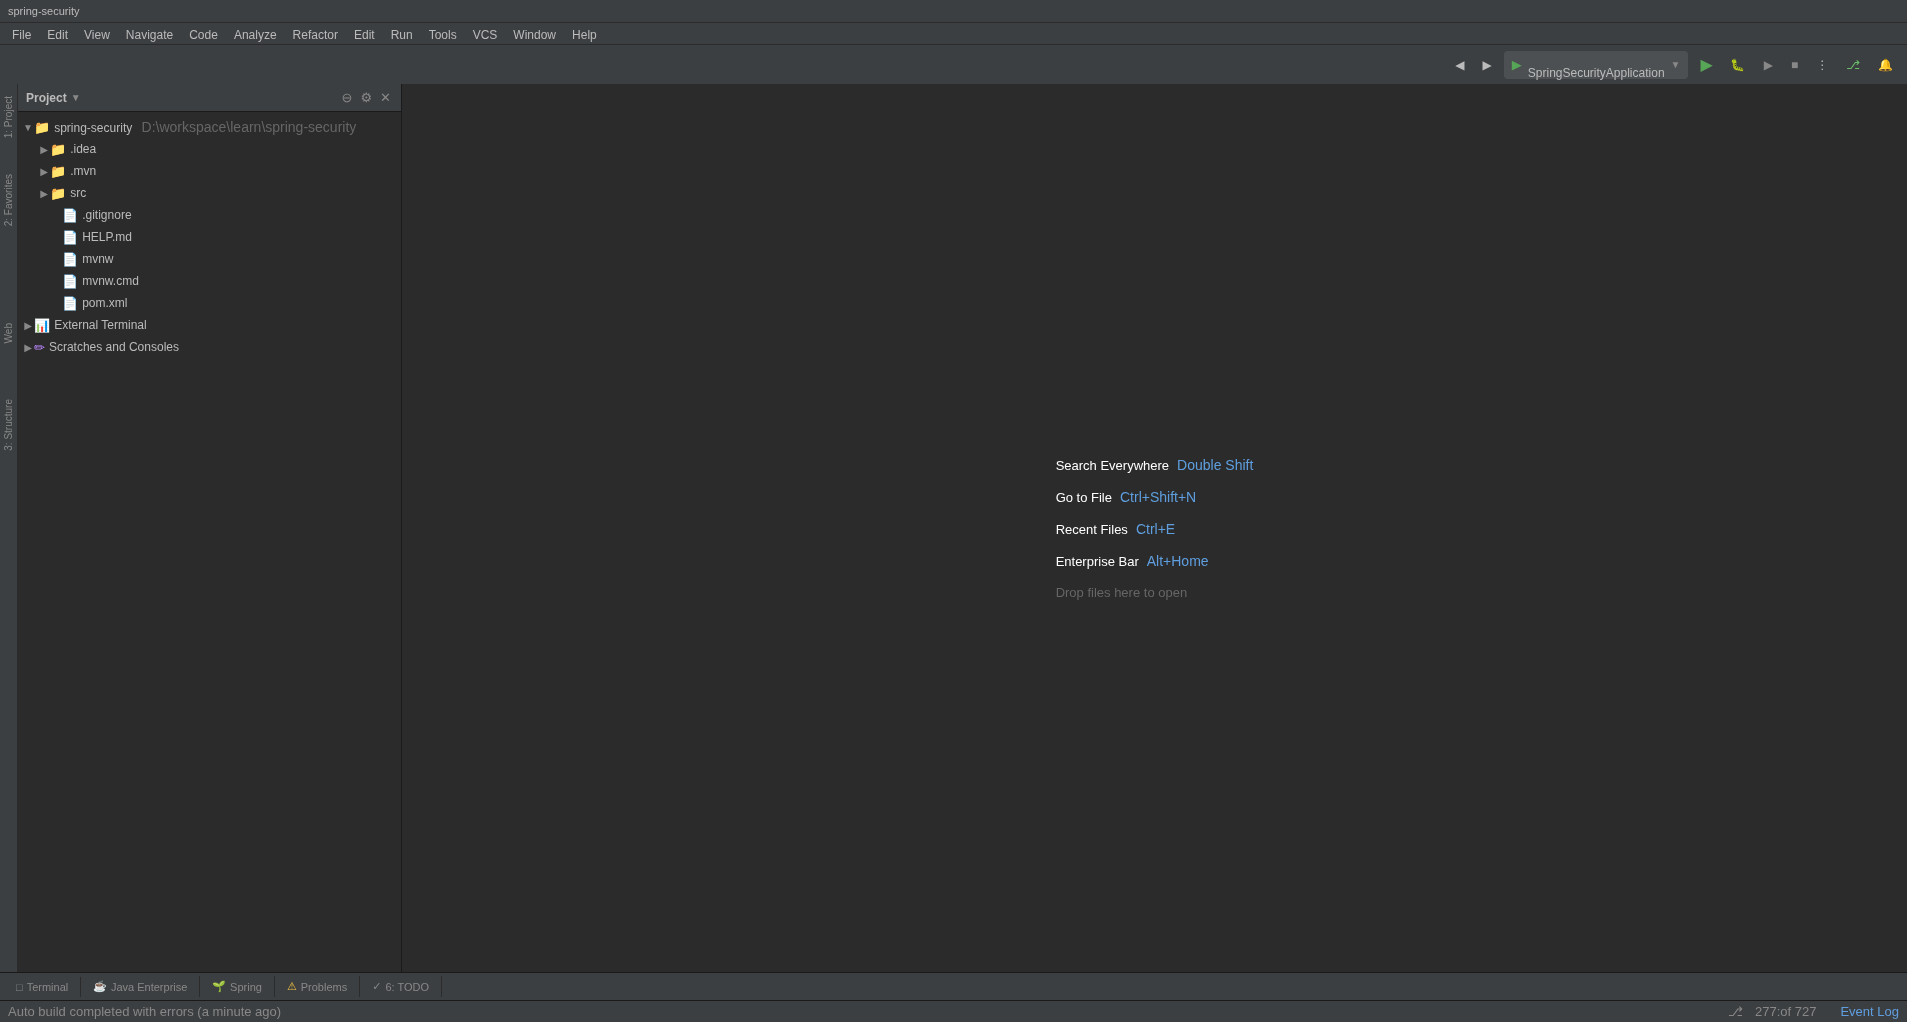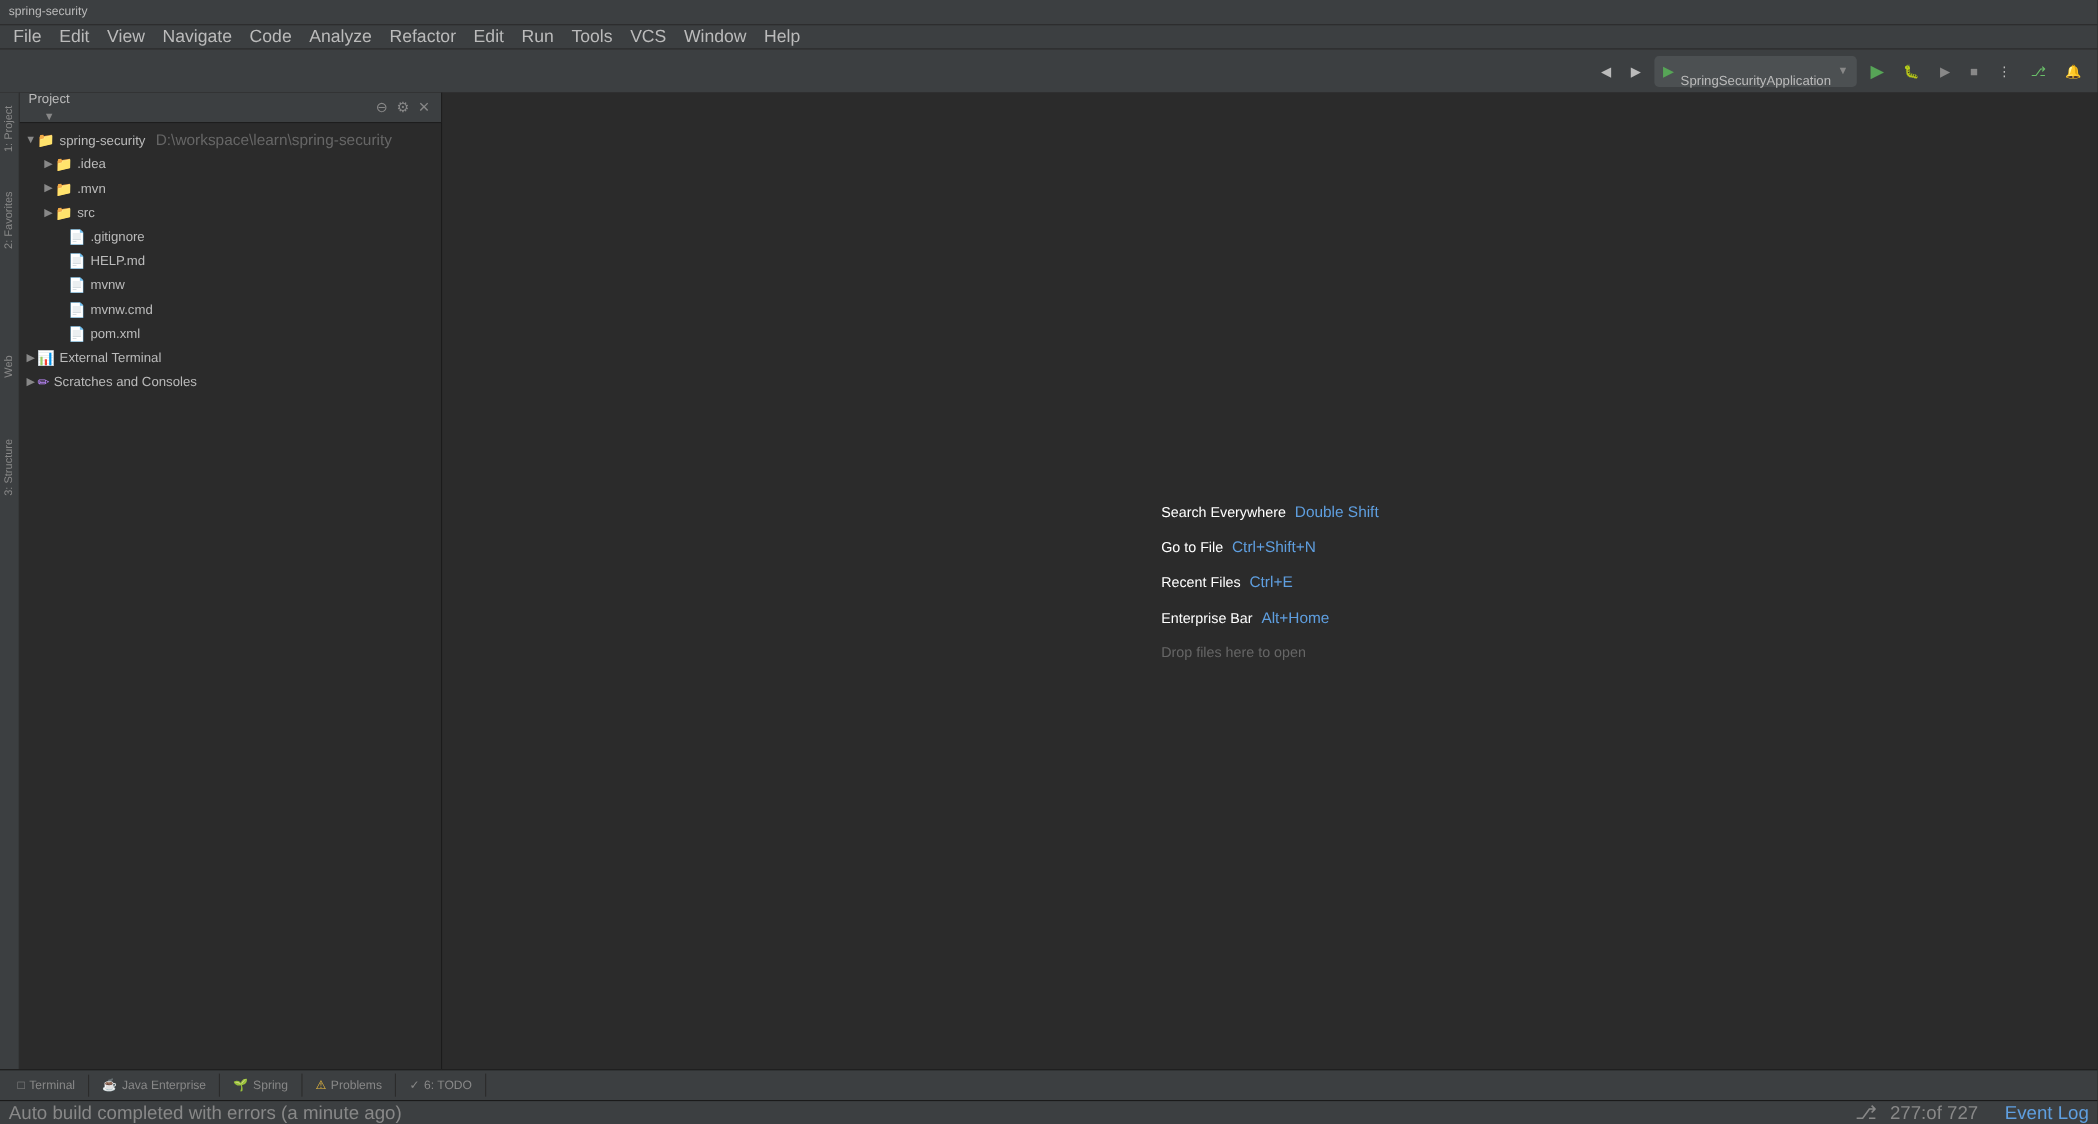--- a/index.html
+++ b/index.html
@@ -25,23 +25,23 @@
       font-size: 11px;
       color: #bbbbbb;
       flex-shrink: 0;
     }
 
     
     .menu-bar {
       background: #3c3f41;
       height: 22px;
       display: flex;
-      align-items: flex-start;
+      align-items: flex-end;
       padding: 0 4px;
-      font-size: 16px;
+      font-size: 12px;
       color: #bbbbbb;
       flex-shrink: 0;
       border-top: 1px solid #2b2b2b;
     }
     .menu-bar span {
       padding: 2px 8px;
       cursor: pointer;
     }
 
     
@@ -104,26 +104,25 @@
       background: #3c3f41;
       height: 28px;
       display: flex;
       align-items: center;
       padding: 0 8px;
       justify-content: space-between;
       border-bottom: 1px solid #1a1a1a;
     }
     .panel-title {
       font-size: 12px;
-      font-weight: normal;
+      font-weight: bold;
       color: #bbbbbb;
       display: flex;
       align-items: center;
       gap: 4px;
-      flex-direction: column;
     }
     .panel-actions { display: flex; gap: 4px; }
     .panel-action-btn {
       background: none;
       border: none;
       color: #888;
       cursor: pointer;
       font-size: 13px;
       padding: 2px;
     }
@@ -201,21 +200,21 @@
       font-size: 13px;
     }
 
     
     .status-bar {
       background: #3c3f41;
       height: 22px;
       display: flex;
       align-items: center;
       padding: 0 8px;
-      font-size: 17px;
+      font-size: 13px;
       color: #888;
       border-top: 1px solid #1a1a1a;
       justify-content: space-between;
       flex-shrink: 0;
     }
     .status-left { display: flex; align-items: center; gap: 12px; }
     .status-right { display: flex; align-items: center; gap: 12px; }
 
     
     .bottom-tabs {

